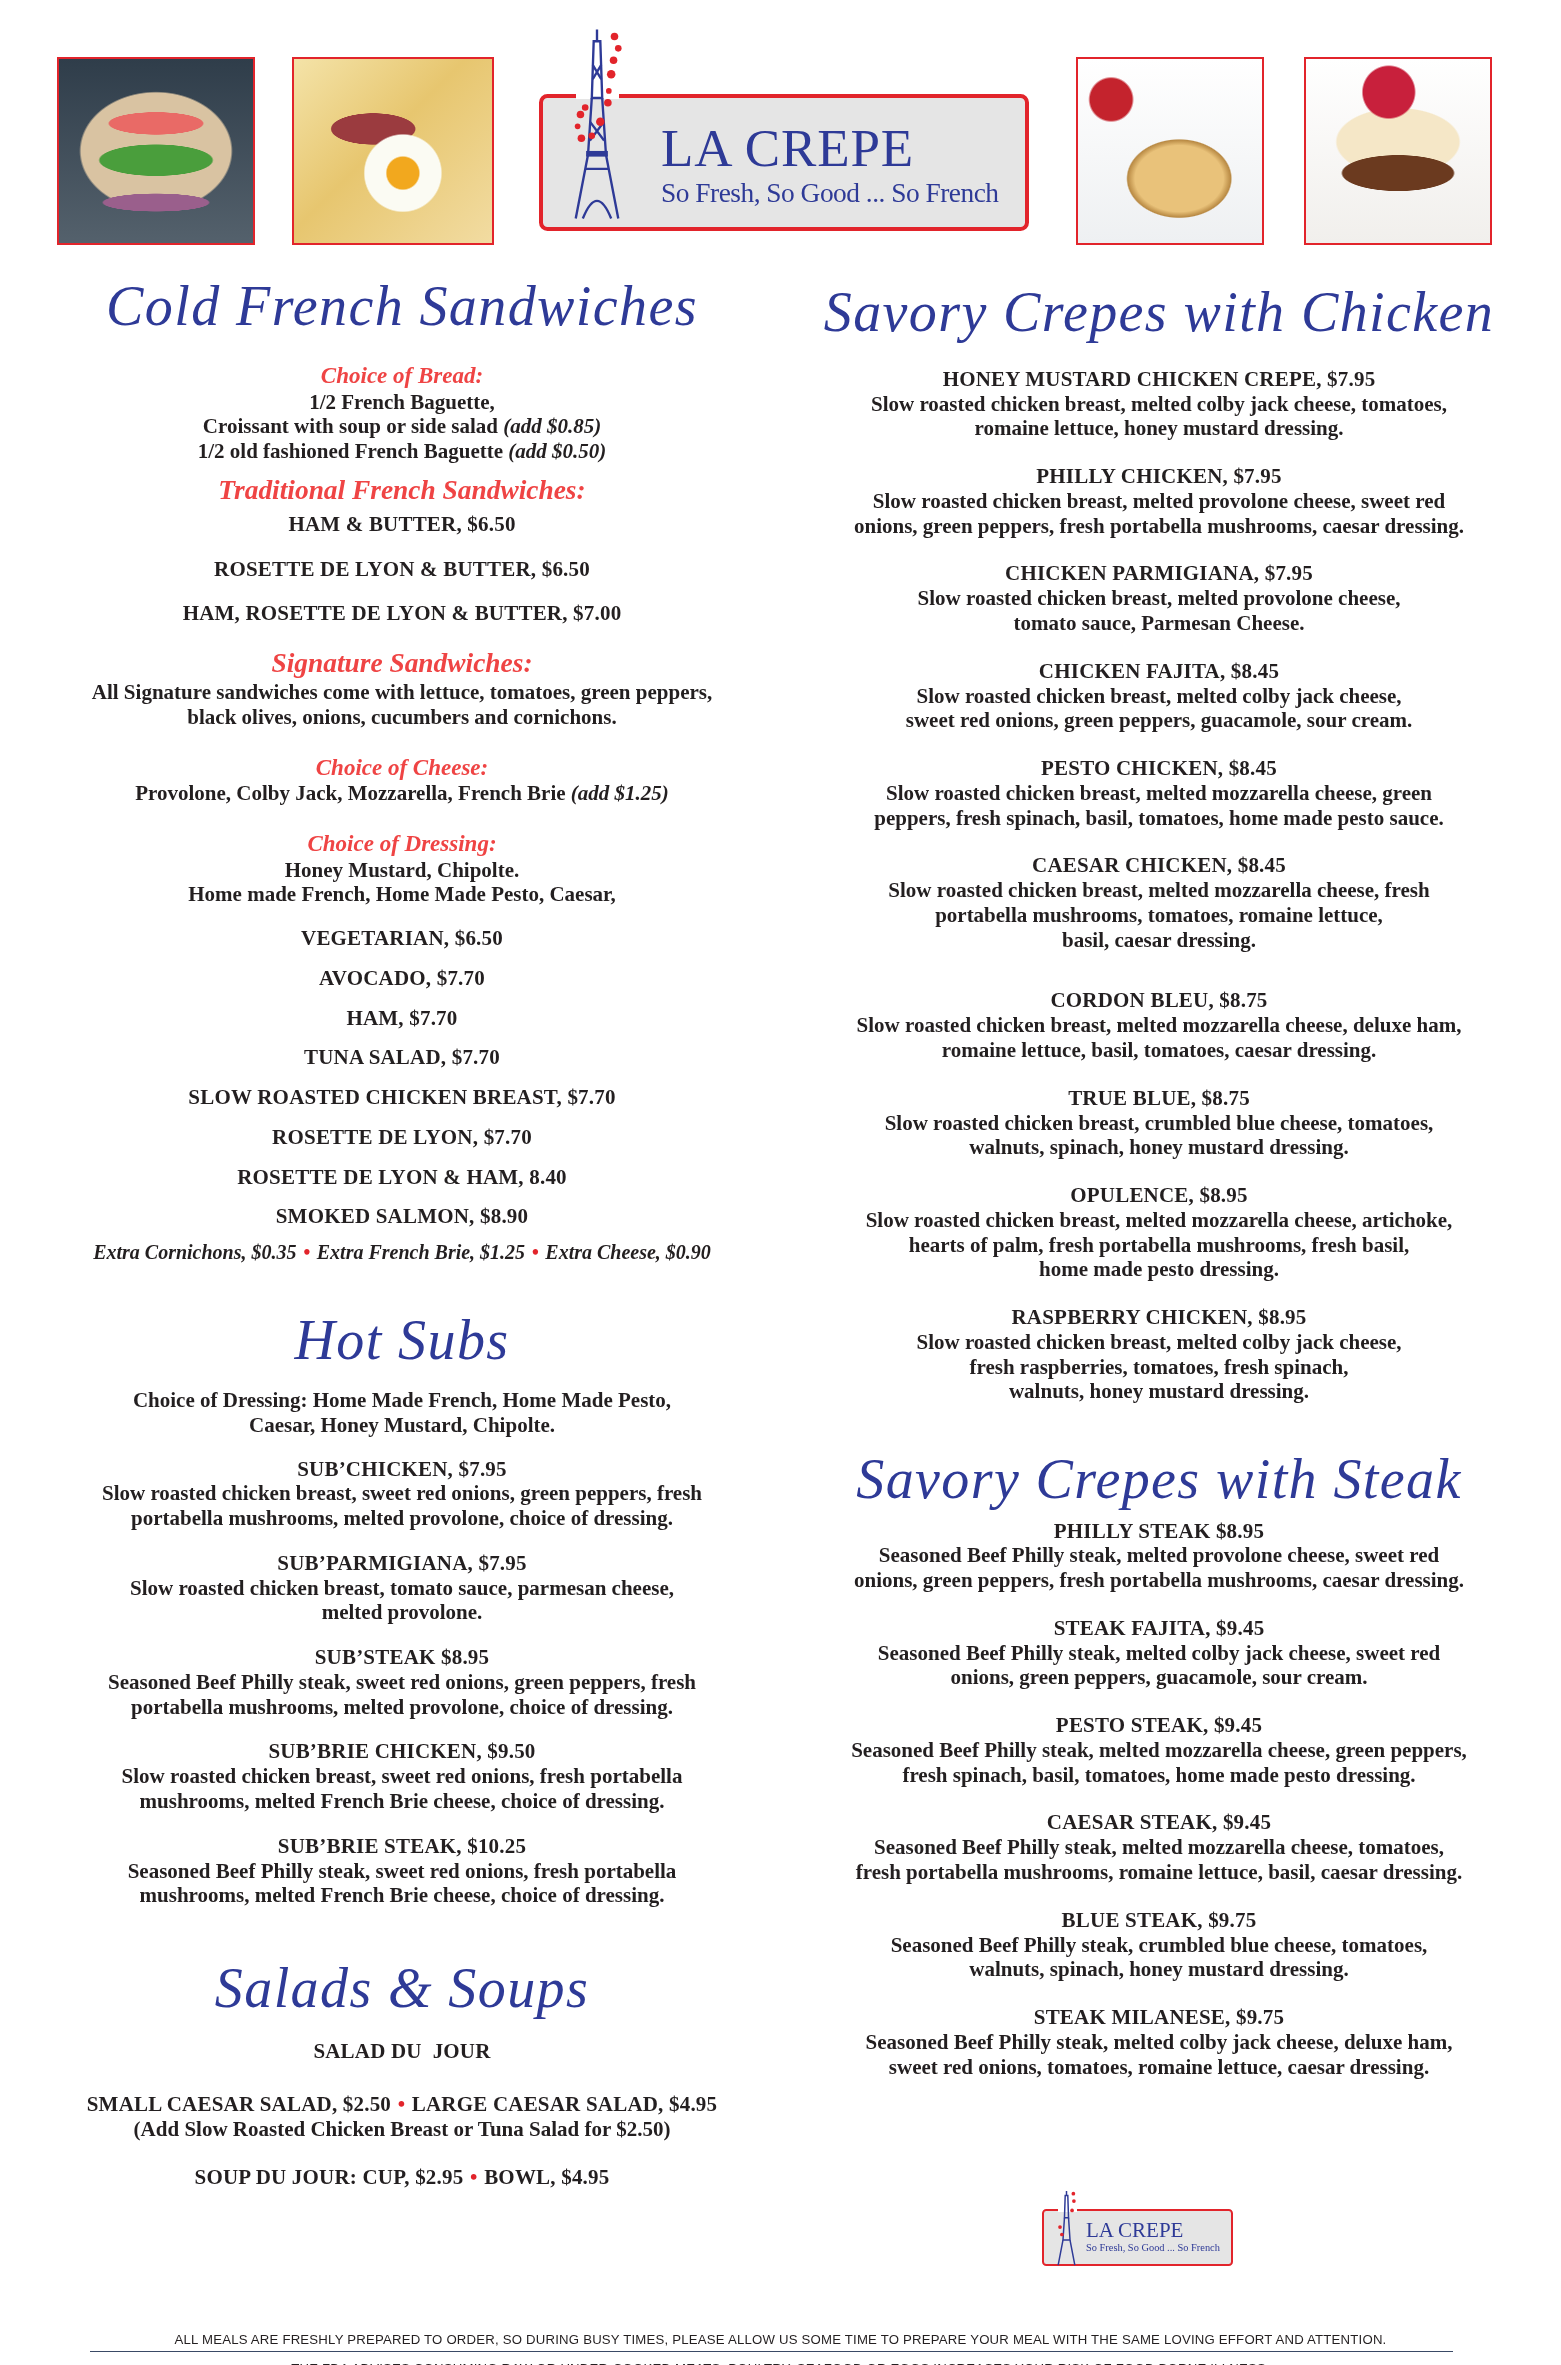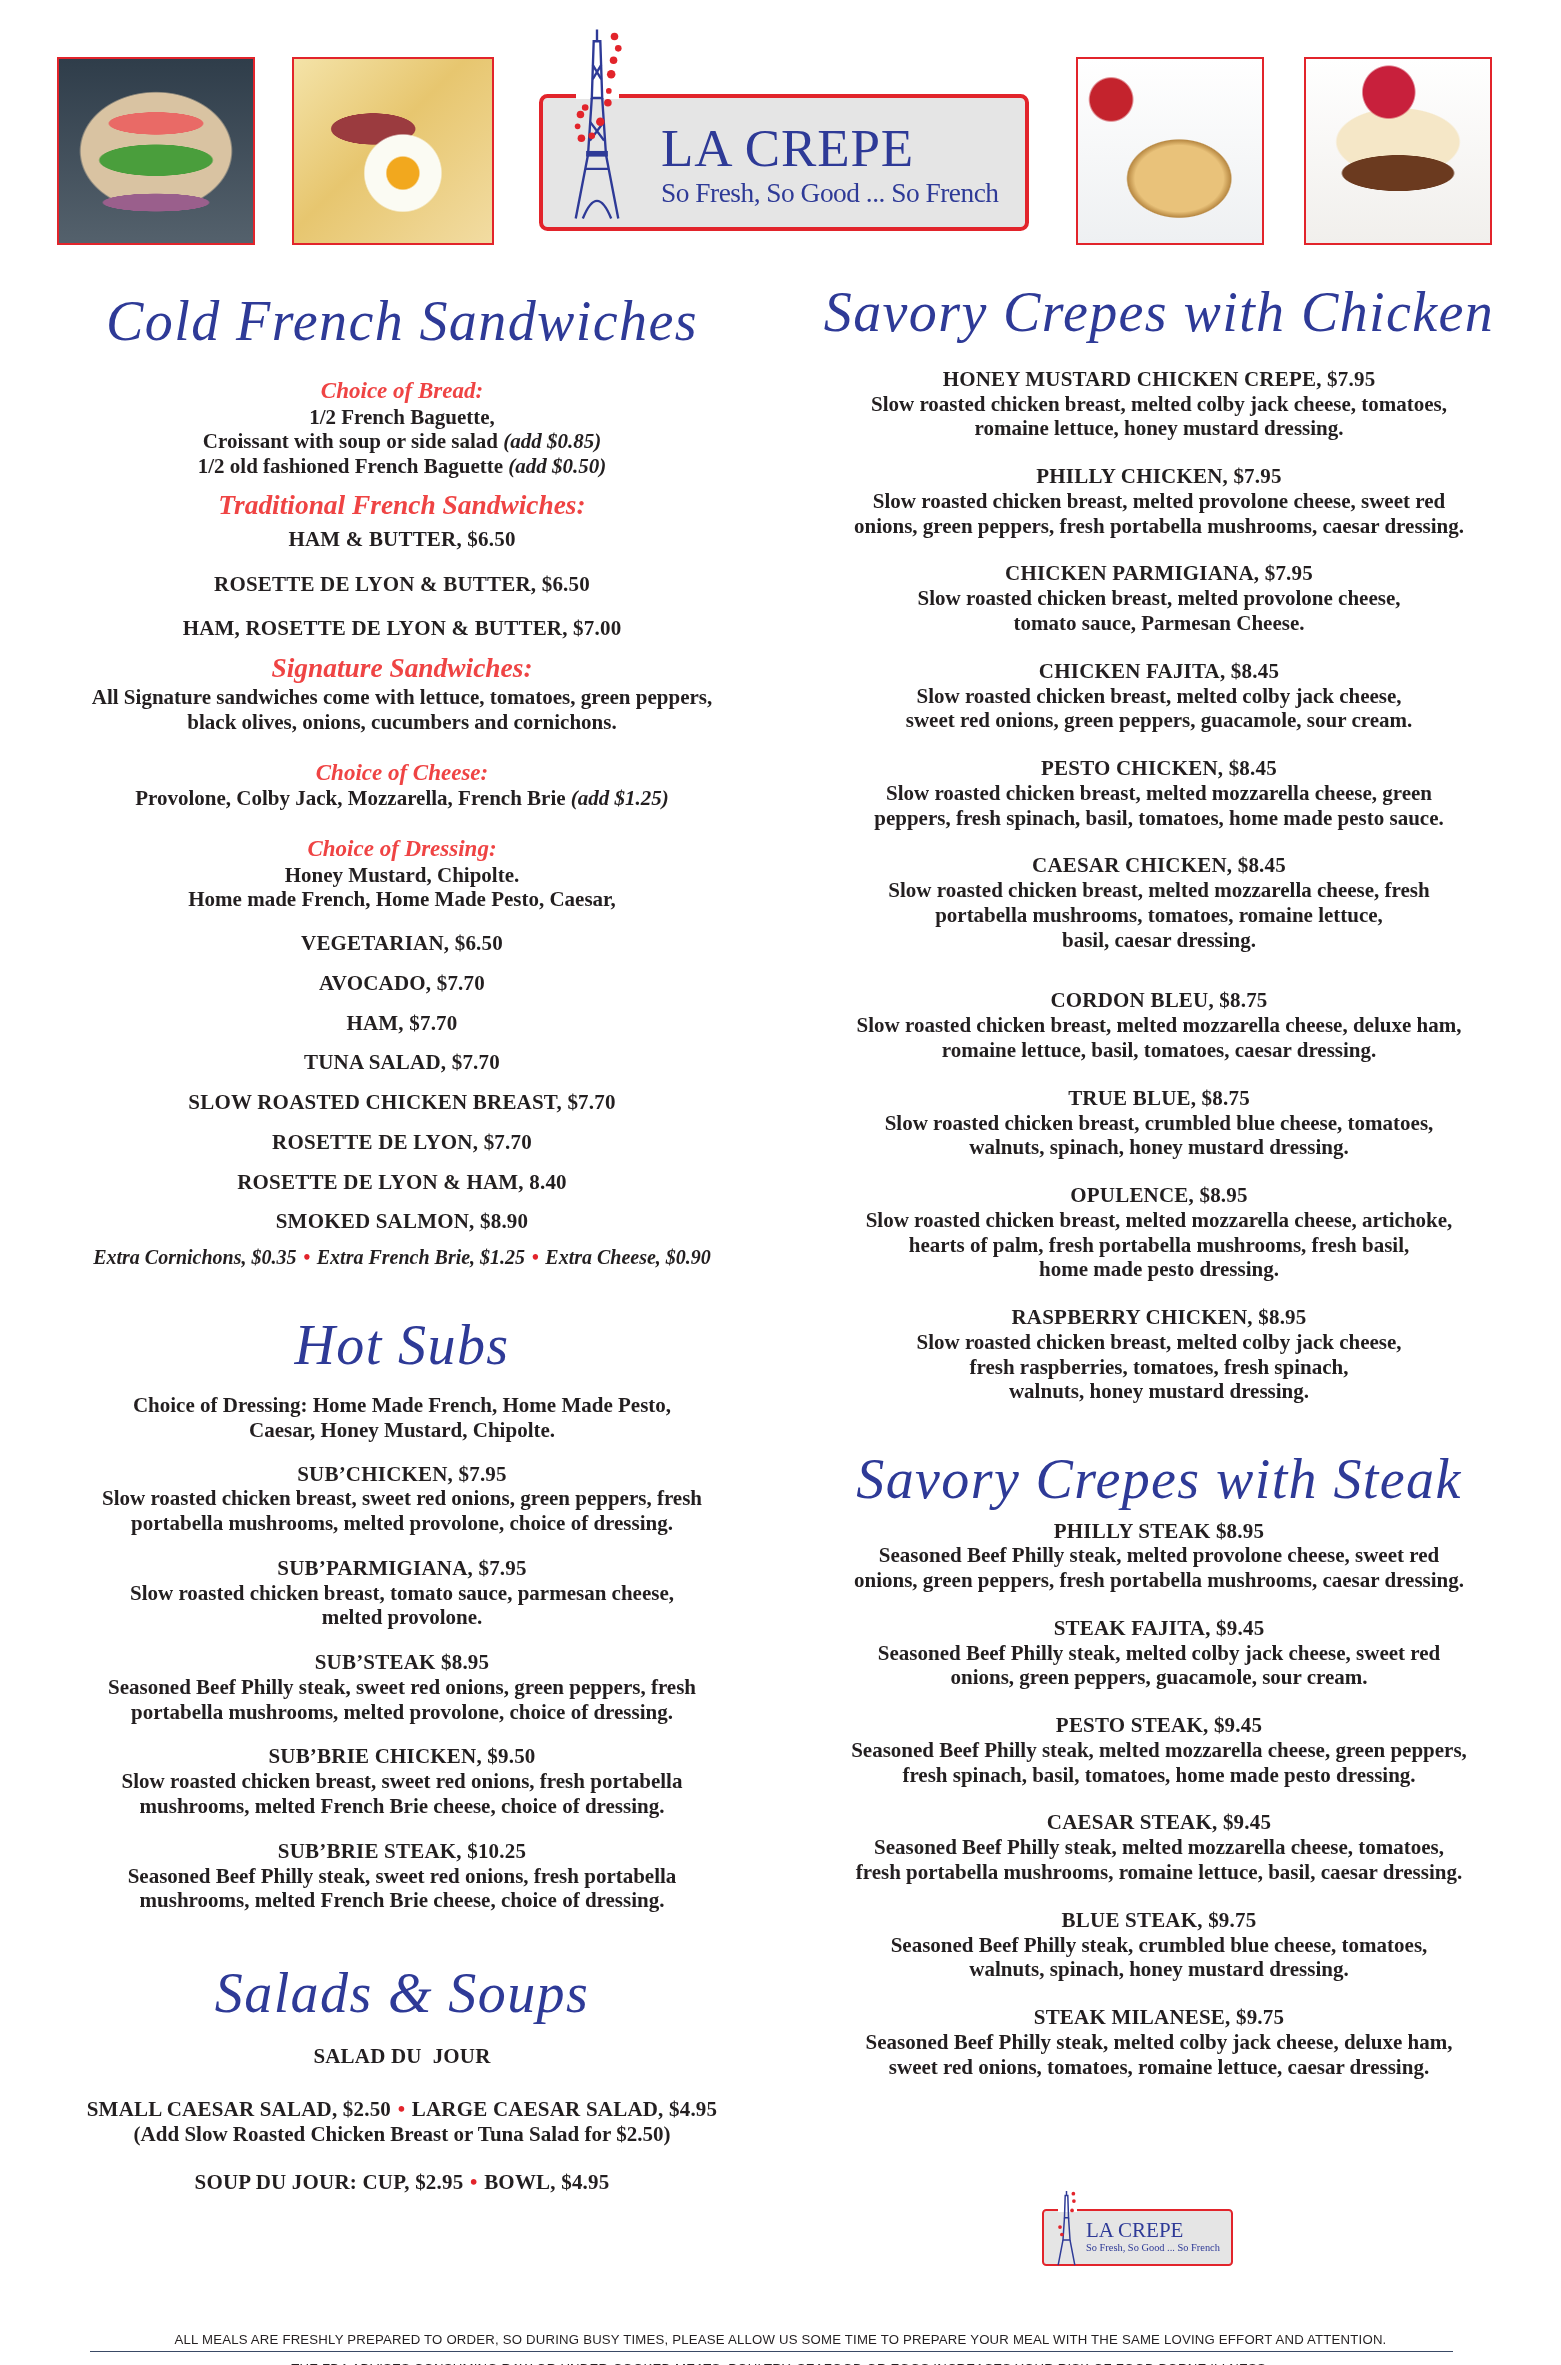--- a/index.html
+++ b/index.html
@@ -108,33 +108,33 @@
         <circle cx="62" cy="200" r="9"></circle>
         <circle cx="44" cy="230" r="7"></circle>
     </g>
   </svg>
   <div class="brand brand-name">LA CREPE</div>
   <div class="brand brand-tag">So Fresh, So Good ... So French</div>
 </div>
 
 <div class="col col-left">
 
-  <h1 class="section-title" style="margin-top:19px;">Cold French Sandwiches</h1>
+  <h1 class="section-title" style="margin-top:4px;">Cold French Sandwiches</h1>
 
   <div class="sub-head" style="margin-top:28px;">Choice of Bread:</div>
   <div class="txt"><span>1/2 French Baguette,</span></div>
   <div class="txt"><span>Croissant with soup or side salad </span><span class="it">(add $0.85)</span></div>
   <div class="txt"><span>1/2 old fashioned French Baguette </span><span class="it">(add $0.50)</span></div>
 
   <div class="sub-head lg" style="margin-top:10.4px;">Traditional French Sandwiches:</div>
   <div class="item" style="margin-top:4.7px;">HAM &amp; BUTTER, $6.50</div>
   <div class="item" style="margin-top:20px;">ROSETTE DE LYON &amp; BUTTER, $6.50</div>
   <div class="item" style="margin-top:20px;">HAM, ROSETTE DE LYON &amp; BUTTER, $7.00</div>
 
-  <div class="sub-head lg" style="margin-top:11px;">Signature Sandwiches:</div>
+  <div class="sub-head lg" style="margin-top:21px;">Signature Sandwiches:</div>
   <div class="txt" style="padding:0 19px;">All Signature sandwiches come with lettuce, tomatoes, green peppers, black olives, onions, cucumbers and cornichons.</div>
 
   <div class="sub-head" style="margin-top:24px;">Choice of Cheese:</div>
   <div class="txt"><span>Provolone, Colby Jack, Mozzarella, French Brie </span><span class="it">(add $1.25)</span></div>
 
   <div class="sub-head" style="margin-top:24px;">Choice of Dressing:</div>
   <div class="txt">Honey Mustard, Chipolte.</div>
   <div class="txt">Home made French, Home Made Pesto, Caesar,</div>
 
   <div class="item" style="margin-top:19px;">VEGETARIAN, $6.50</div>

